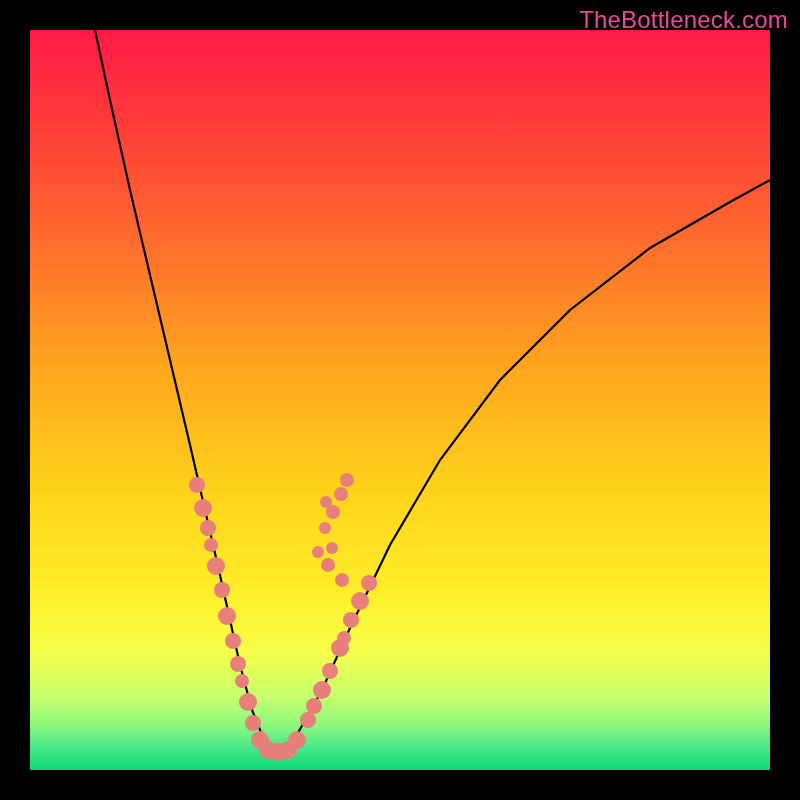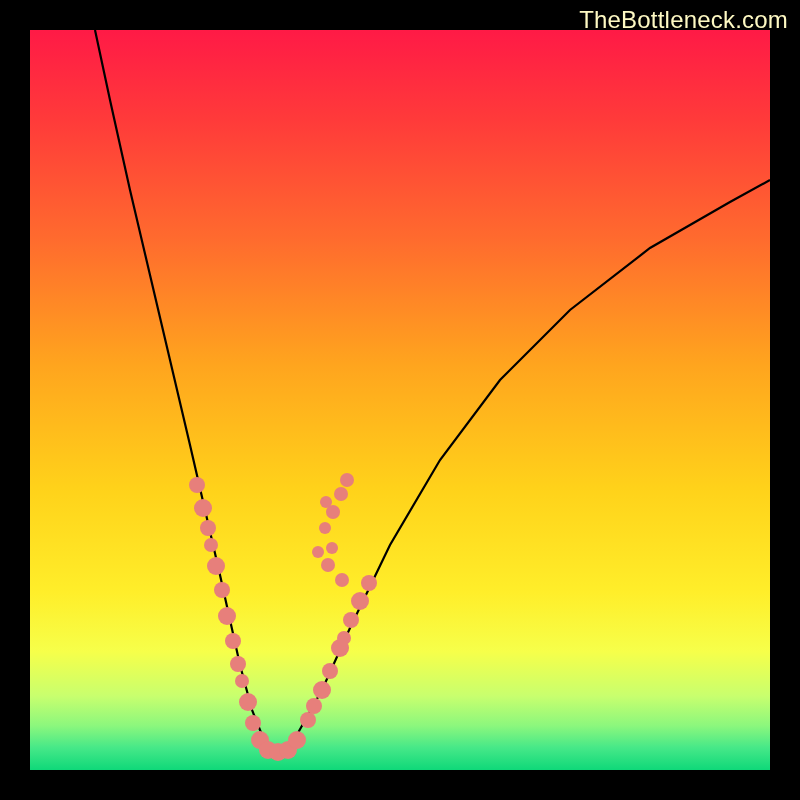--- a/index.html
+++ b/index.html
@@ -26,21 +26,21 @@
     overflow: hidden;
   }
   .gradient-bg {
     position: absolute;
     inset: 0;
   }
   .watermark {
     position: absolute;
     top: 6px;
     right: 12px;
-    color: #fef9c3;
+    color: #ec4899;
     font-size: 24px;
     font-weight: 400;
     letter-spacing: 0.2px;
   }
   .curve-svg {
     position: absolute;
     inset: 0;
     width: 100%;
     height: 100%;
   }

